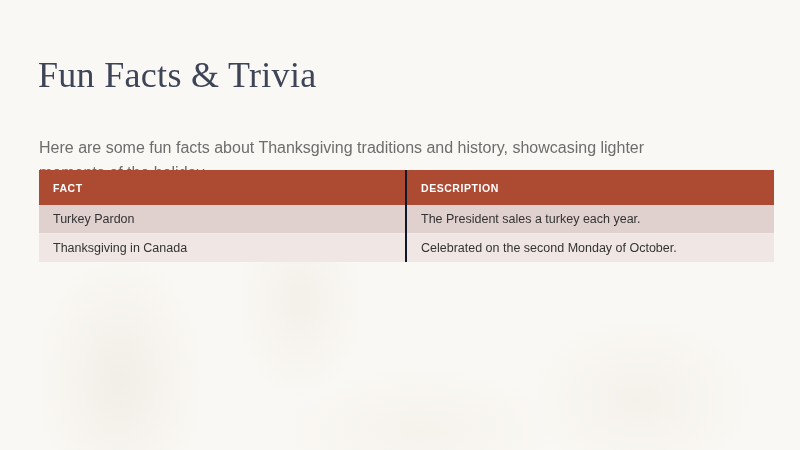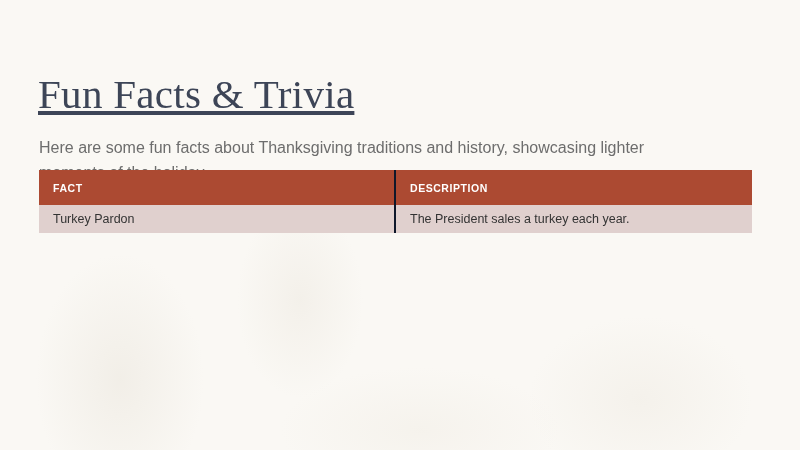--- a/index.html
+++ b/index.html
@@ -29,29 +29,28 @@
     background:
       radial-gradient(ellipse 120px 180px at 120px 380px, rgba(226,220,208,0.35), rgba(226,220,208,0) 70%),
       radial-gradient(ellipse 90px 140px at 300px 300px, rgba(228,222,210,0.30), rgba(228,222,210,0) 70%),
       radial-gradient(ellipse 160px 120px at 640px 400px, rgba(230,224,212,0.28), rgba(230,224,212,0) 70%),
       radial-gradient(ellipse 200px 90px at 420px 430px, rgba(232,226,214,0.25), rgba(232,226,214,0) 70%);
   }
 
   .page-title {
     position: absolute;
     left: 38px;
-    top: 44px;
+    top: 31px;
     font-family: "Liberation Serif", serif;
-    font-size: 41px;
+    font-size: 36px;
     line-height: 1.15;
     font-weight: 400;
     color: #3d4557;
     letter-spacing: 0.3px;
     white-space: nowrap;
-    text-decoration: underline;
   }
 
   .subtitle {
     position: absolute;
     left: 39px;
     top: 120px;
     width: 612px;
     font-size: 16px;
     line-height: 1.55;
     color: #6d6d6d;
@@ -63,21 +62,21 @@
     top: 170px;
     width: 683px;
     border-collapse: collapse;
     table-layout: fixed;
   }
 
   .facts-table th,
   .facts-table td {
     text-align: left;
     vertical-align: middle;
-    padding: 0 0 0 14px;
+    padding: 0 11px 0 14px;
     border: none;
   }
 
   .facts-table thead th {
     height: 35px;
     background: #ac4a32;
     color: #ffffff;
     font-size: 10.5px;
     font-weight: bold;
     letter-spacing: 0.55px;
@@ -125,16 +124,20 @@
       <tr>
         <th class="col-fact">FACT</th>
         <th class="col-desc">DESCRIPTION</th>
       </tr>
     </thead>
     <tbody>
       <tr>
         <td class="col-fact">Turkey Pardon</td>
         <td class="col-desc">The President sales a turkey each year.</td>
       </tr>
+      <tr>
+        <td class="col-fact">Thanksgiving in Canada</td>
+        <td class="col-desc">Celebrated on the second Monday of October.</td>
+      </tr>
     </tbody>
   </table>
 
 </div>
 
 </body></html>

